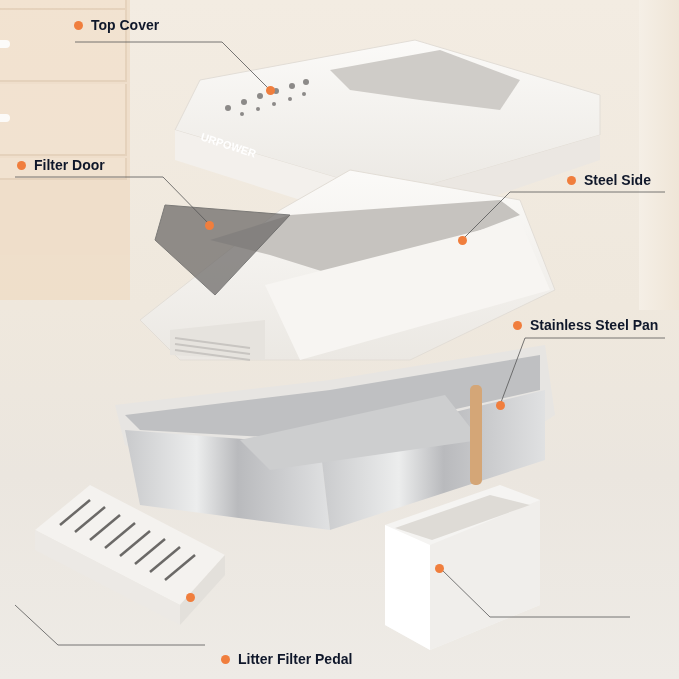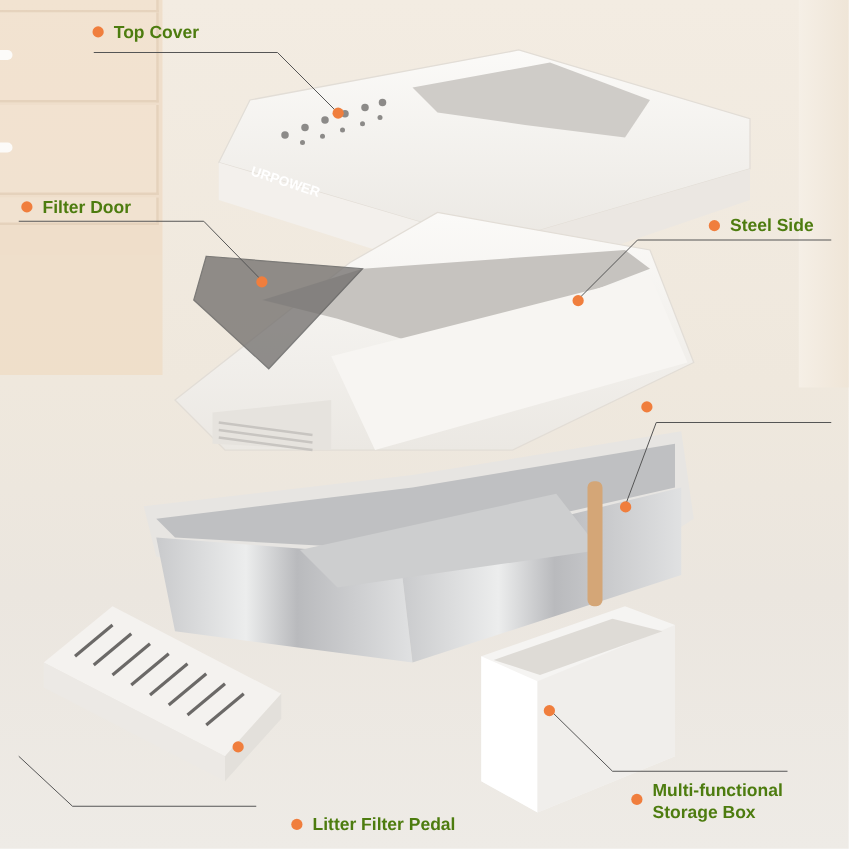--- a/index.html
+++ b/index.html
@@ -5,21 +5,21 @@
   html, body { margin:0; padding:0; }
   body { width:679px; height:679px; overflow:hidden; position:relative;
     font-family: "Liberation Sans", sans-serif;
     background: linear-gradient(180deg, #f3ece2 0%, #efe8dd 45%, #ebe6df 70%, #eeebe6 100%); }
   .scene { position:absolute; inset:0; }
   .dresser { position:absolute; left:0; top:0; width:130px; height:300px; background:#efdcc6; opacity:.8; }
   .dresser .drawer { position:absolute; left:0; width:125px; height:70px; border-bottom:2px solid #e3cdb4; border-right:2px solid #e3cdb4; background:#f2e1cd; }
   .dresser .knob { position:absolute; left:0; top:30px; width:10px; height:8px; background:#fff; border-radius:0 4px 4px 0; }
   .wall-edge { position:absolute; right:0; top:0; width:40px; height:310px; background:linear-gradient(90deg, #f5efe6, #efe5d7); }
 
-  .label { position:absolute; display:flex; align-items:flex-start; gap:8px; font-weight:bold; font-size:14px; color:#4d7c0f; line-height:17px; }
+  .label { position:absolute; display:flex; align-items:flex-start; gap:8px; font-weight:bold; font-size:14px; color:#0f172a; line-height:17px; }
   .dot { width:9px; height:9px; border-radius:50%; background:#f07e3d; margin-top:4px; flex:none; }
   .pin { position:absolute; width:9px; height:9px; border-radius:50%; background:#f07e3d; }
   svg.leaders { position:absolute; left:0; top:0; }
 
   .part { position:absolute; }
 </style>
 </head>
 <body>
 
 <div class="scene">
@@ -142,25 +142,19 @@
   <div class="label" style="left:17px;top:157px">
     <span class="dot"></span>
     <span>Filter Door</span>
   </div>
   <div class="label" style="left:567px;top:172px">
     <span class="dot"></span>
     <span>Steel Side</span>
   </div>
   <div class="label" style="left:513px;top:317px">
     <span class="dot"></span>
+    <span>Stainless Steel Pan</span>
   </div>
-  <div class="label" style="left:233px;top:651px">
+  <div class="label" style="left:221px;top:651px">
     <span class="dot"></span>
     <span>Litter Filter Pedal</span>
-  </div>
-  <div class="label" style="left:505px;top:624px">
-    <span class="dot" style="margin-top:11px"></span>
-    <span>
-      <span style="display:block">Multi-functional</span>
-      <span style="display:block">Storage Box</span>
-    </span>
   </div>
 </div>
 
 </body></html>

